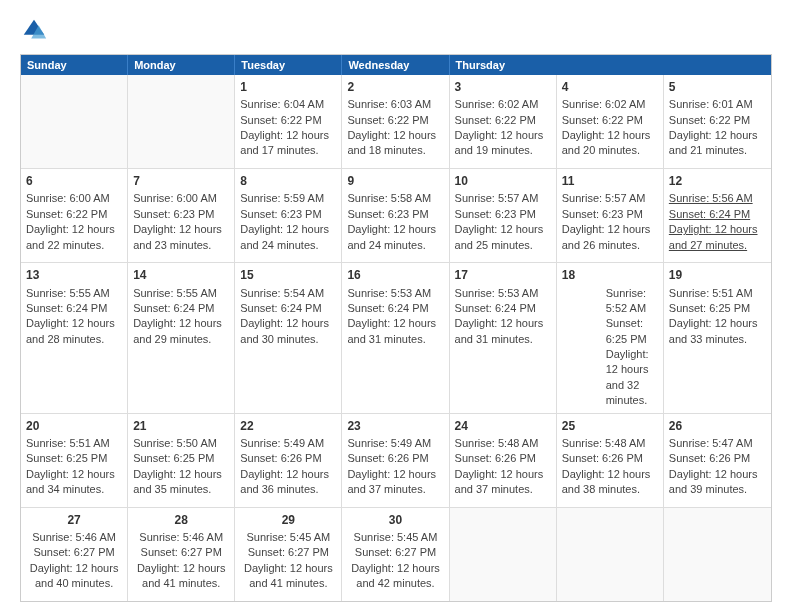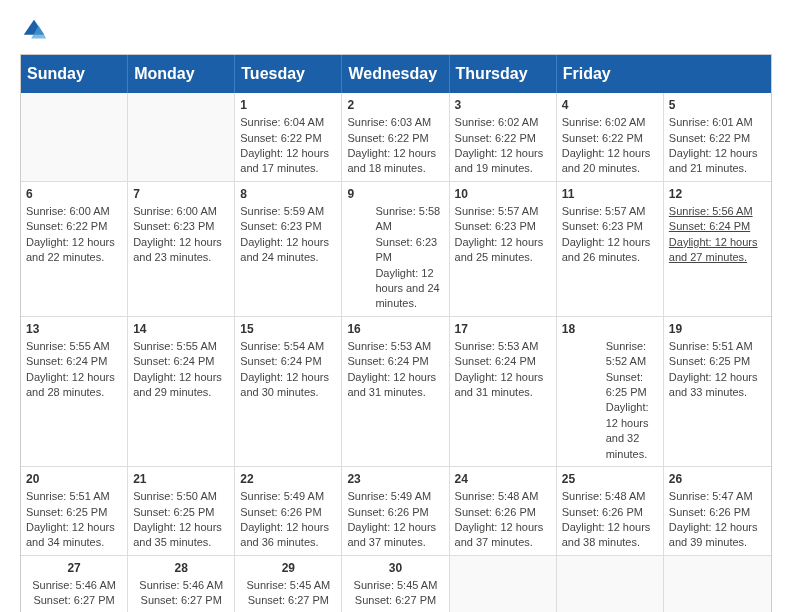--- a/index.html
+++ b/index.html
@@ -67,23 +67,23 @@
       flex-direction: column;
       border: 1px solid #ccc;
     }
     .cal-header {
       display: grid;
       grid-template-columns: repeat(7, 1fr);
       background: #1a5fa8;
     }
     .cal-header-cell {
       color: #fff;
-      font-size: 16px;
-      font-weight: bold;
-      padding: 10px 6px;
+      font-size: 11px;
+      font-weight: bold;
+      padding: 4px 6px;
       text-align: left;
       border-right: 1px solid #3a7fc8;
     }
     .cal-header-cell:last-child {
       border-right: none;
     }
     .cal-body {
       flex: 1;
       display: flex;
       flex-direction: column;
@@ -146,21 +146,20 @@
     </div>
   </div>
 
   <div class="calendar">
     <div class="cal-header">
     <div class="cal-header-cell">Sunday</div>
         <div class="cal-header-cell">Monday</div>
         <div class="cal-header-cell">Tuesday</div>
         <div class="cal-header-cell">Wednesday</div>
         <div class="cal-header-cell">Thursday</div>
-        <div class="cal-header-cell">Friday</div>
       </div>
     <div class="cal-body">
     <div class="cal-row">
           <div class="cal-cell empty"></div>
           <div class="cal-cell empty"></div>
           <div class="cal-cell">
             <span class="day-num">1</span>
             <div class="day-info" style="white-space: pre-line;">Sunrise: 6:04 AM
 Sunset: 6:22 PM
 Daylight: 12 hours and 17 minutes.</div>
@@ -204,21 +203,21 @@
 Daylight: 12 hours and 23 minutes.</div>
           </div>
           <div class="cal-cell">
             <span class="day-num">8</span>
             <div class="day-info" style="white-space: pre-line;">Sunrise: 5:59 AM
 Sunset: 6:23 PM
 Daylight: 12 hours and 24 minutes.</div>
           </div>
           <div class="cal-cell">
             <span class="day-num">9</span>
-            <div class="day-info" style="white-space: pre-line; margin-left: 28px;">Sunrise: 5:58 AM
+            <div class="day-info" style="white-space: pre-line;">Sunrise: 5:58 AM
 Sunset: 6:23 PM
 Daylight: 12 hours and 24 minutes.</div>
           </div>
           <div class="cal-cell">
             <span class="day-num">10</span>
             <div class="day-info" style="white-space: pre-line;">Sunrise: 5:57 AM
 Sunset: 6:23 PM
 Daylight: 12 hours and 25 minutes.</div>
           </div>
           <div class="cal-cell">

